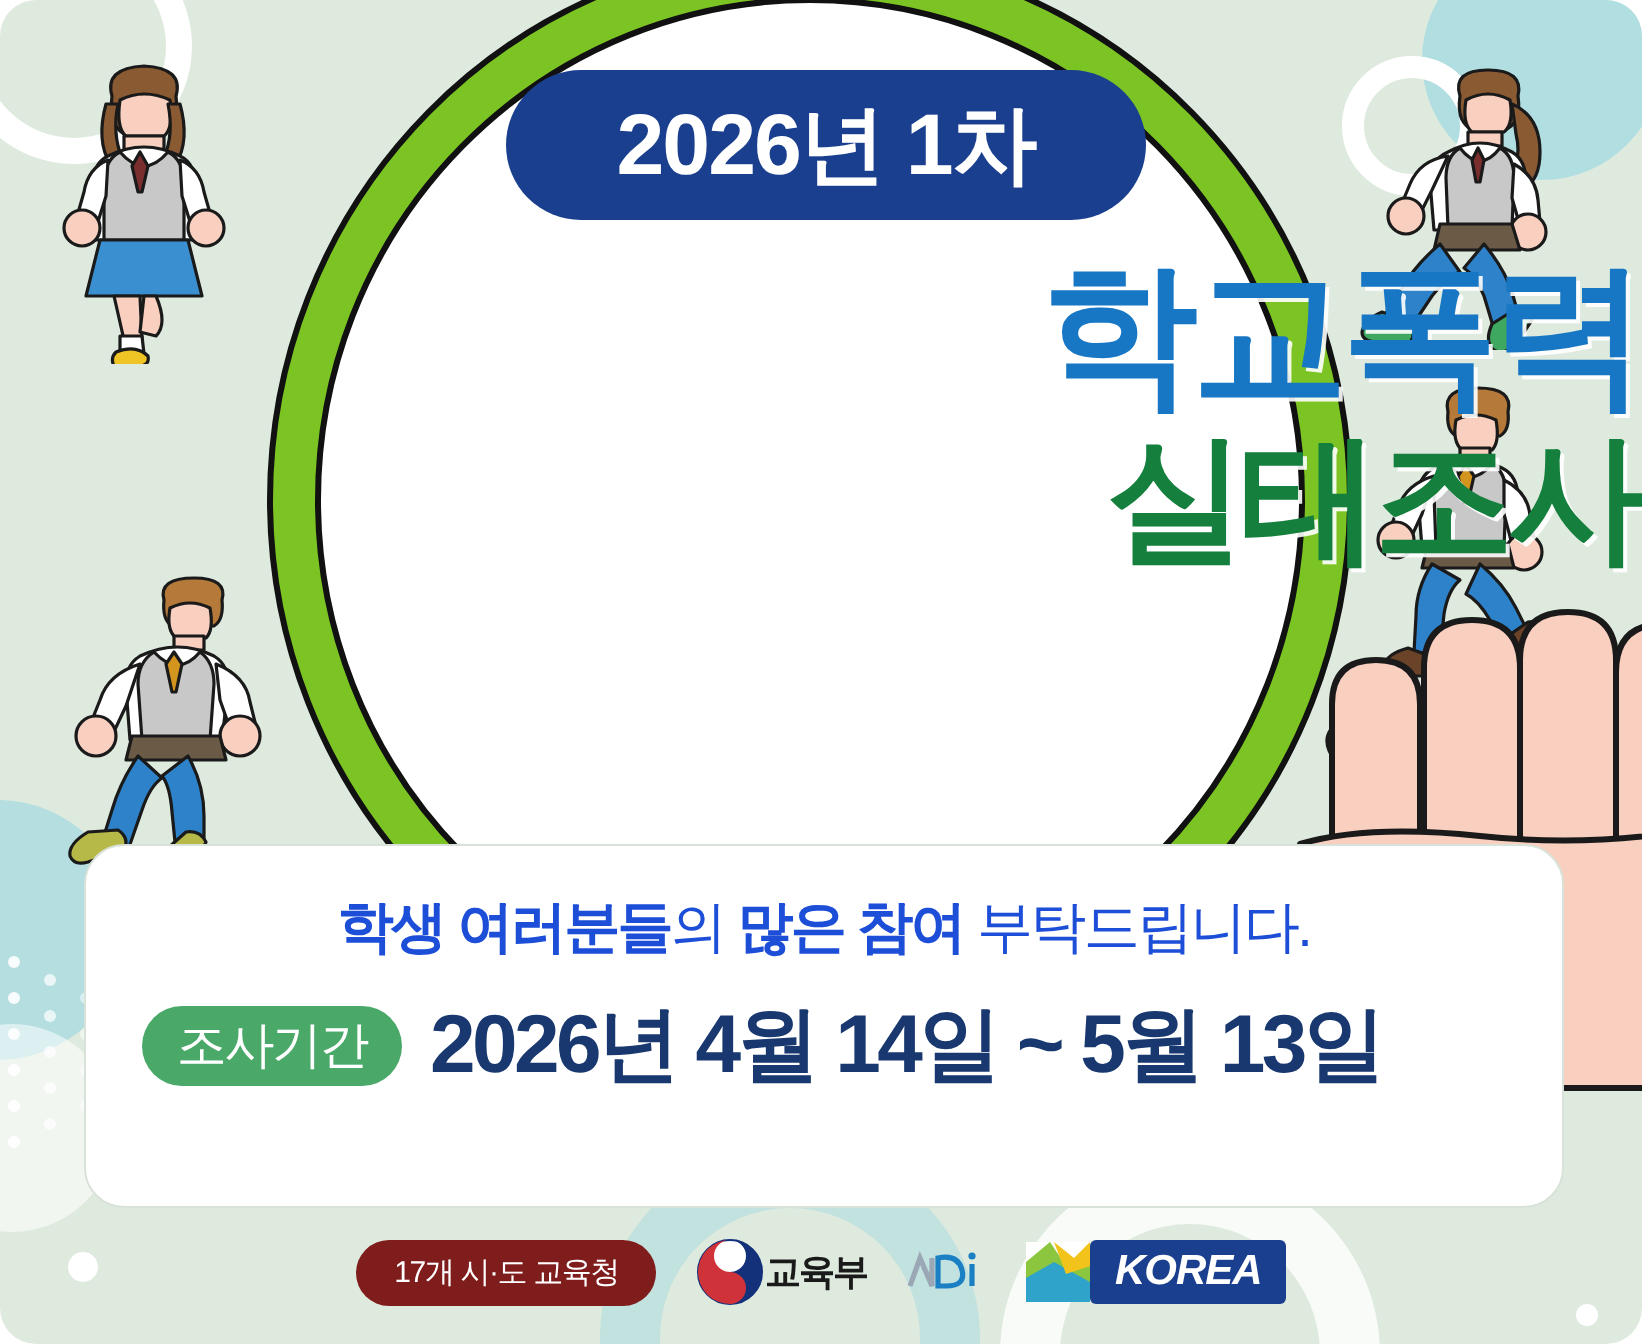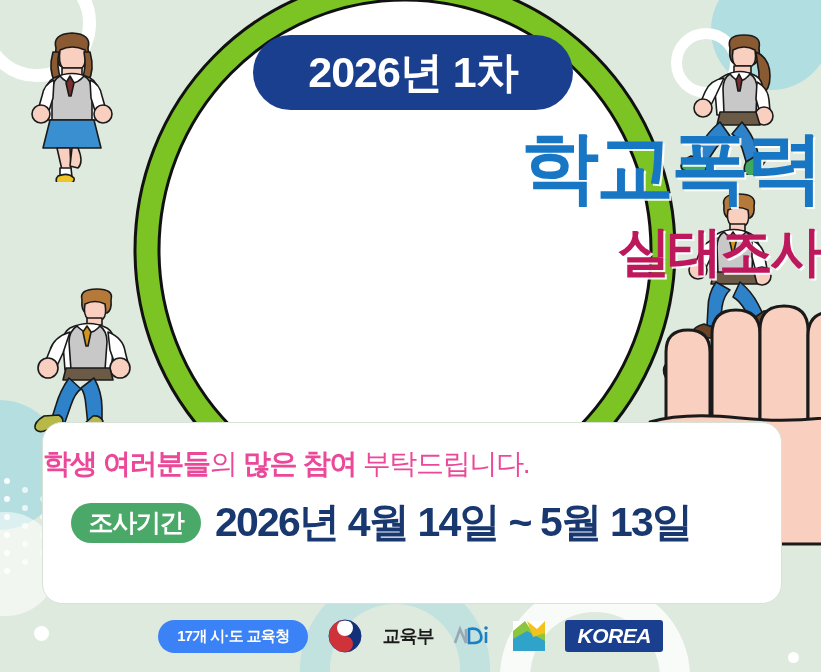--- a/index.html
+++ b/index.html
@@ -9,20 +9,21 @@
     font-family:"Liberation Sans","DejaVu Sans",sans-serif;
     -webkit-font-smoothing:antialiased;
   }
 
   #poster{
     position:relative;
     width:821px;
     height:672px;
     overflow:hidden;
     background:#dfeade;
+    border-radius:18px;
   }
 
   
   .bg-layer{ position:absolute; inset:0; overflow:hidden; }
 
   .ring{ position:absolute; border-radius:50%; border-style:solid; }
 
   .ring-tl{ left:-22px; top:-36px; width:118px; height:118px;
             border-width:13px; border-color:#ffffff; }
   .ring-tr{ right:80px; top:28px; width:70px; height:70px;
@@ -81,84 +82,84 @@
   .title{
     position:absolute; left:0; right:0; top:128px;
     text-align:right; z-index:6; line-height:1.0;
     font-weight:800; letter-spacing:-3px;
   }
   .title-1{
     font-size:78px; color:#1877c4;
     text-shadow: 2px 2px 0 rgba(255,255,255,.9);
   }
   .title-2{
-    font-size:54px; color:#be185d; margin-top:18px;
+    font-size:70px; color:#15803d; margin-top:8px;
     text-shadow: 2px 2px 0 rgba(255,255,255,.9);
   }
 
   
   .panel{
     position:absolute; left:42px; top:422px;
     width:740px; height:182px;
     background:#ffffff;
     border:1px solid #d8e2d8;
     border-radius:20px;
     z-index:4;
   }
   .panel-line{
     position:absolute; left:0; right:0; top:22px;
-    text-align:left;
-    font-size:28px; color:#ec4899; letter-spacing:-1.3px;
+    text-align:center;
+    font-size:28px; color:#1d4ed8; letter-spacing:-1.3px;
     white-space:nowrap;
   }
   .panel-line .b{ font-weight:800; }
   .panel-line .n{ font-weight:500; }
 
   .row{
     position:absolute; left:28px;
     display:flex; align-items:center; gap:14px;
     white-space:nowrap;
   }
   .row-1{ top:72px; }
   .row-2{ top:124px; }
 
   .pill{
     background:#4aa868;
     color:#ffffff;
     border-radius:22px;
     height:40px; width:130px;
     display:flex; align-items:center; justify-content:center;
-    font-size:25px; font-weight:700; letter-spacing:-1.2px;
+    font-size:25px; font-weight:400; letter-spacing:-1.2px;
     flex:0 0 auto;
   }
   .pill-spaced{ letter-spacing:12px; text-indent:12px; }
 
   .row-val{
     color:#18386f;
     font-size:41px;
     letter-spacing:-1.8px;
   }
   .row-1 .row-val{ font-weight:800; }
   .row-2 .row-val{ font-weight:600; }
 
   
   .footer{
     position:absolute; left:0; right:0; bottom:12px; height:48px;
     display:flex; align-items:center; justify-content:center;
     gap:20px; z-index:5;
   }
   .footer-pill{
-    background:#3b82f6;
+    background:#7f1d1d;
     color:#ffffff;
     border-radius:18px;
     padding:7px 19px;
-    font-size:15px; font-weight:700; letter-spacing:-.7px;
+    font-size:15px; font-weight:400; letter-spacing:-.7px;
     white-space:nowrap;
   }
-  .logo-group{ display:flex; align-items:center; gap:20px; white-space:nowrap; }
+  .logo-group{ display:flex; align-items:center; gap:0; white-space:nowrap; }
   .logo-text{ font-size:18px; font-weight:800; color:#1a1a1a; letter-spacing:-1px; }
 
   .keris-box{
     background:#1b3f8f; color:#ffffff;
     padding:4px 12px; border-radius:3px;
     font-size:21px; font-weight:800; font-style:italic; letter-spacing:-.5px;
   }
   .keris-kr{ font-size:17px; font-weight:800; color:#111; letter-spacing:-1.1px; line-height:1.1; }
   .keris-en{ font-size:5.3px; font-weight:700; color:#111; letter-spacing:-.1px; }
 </style>

